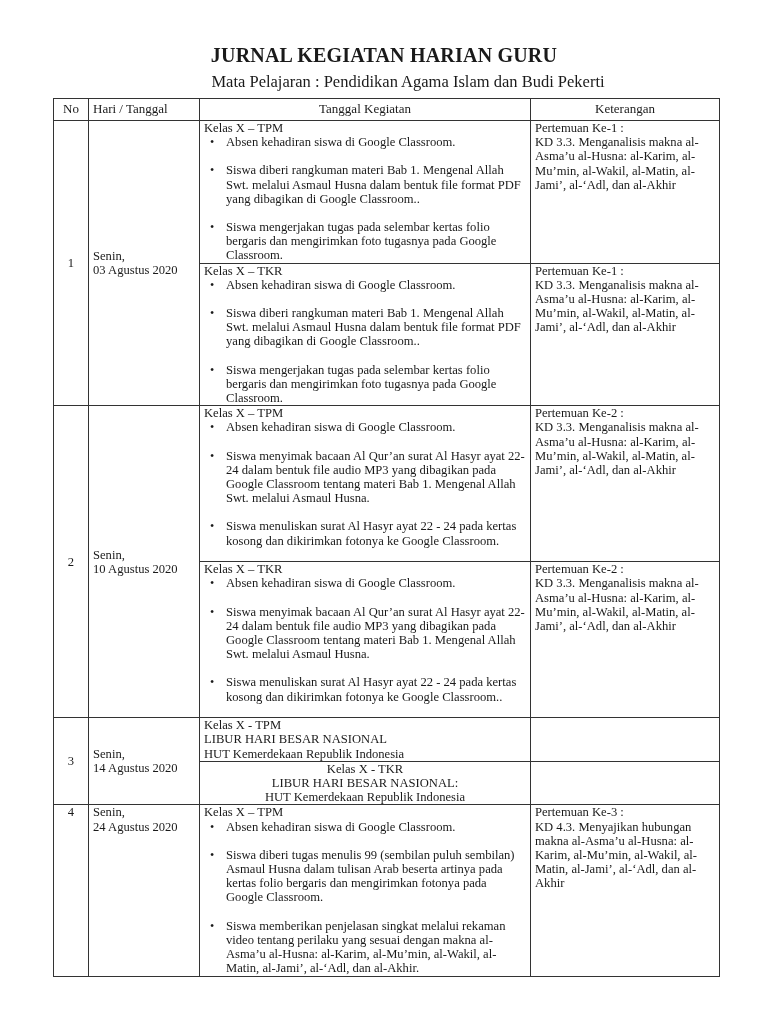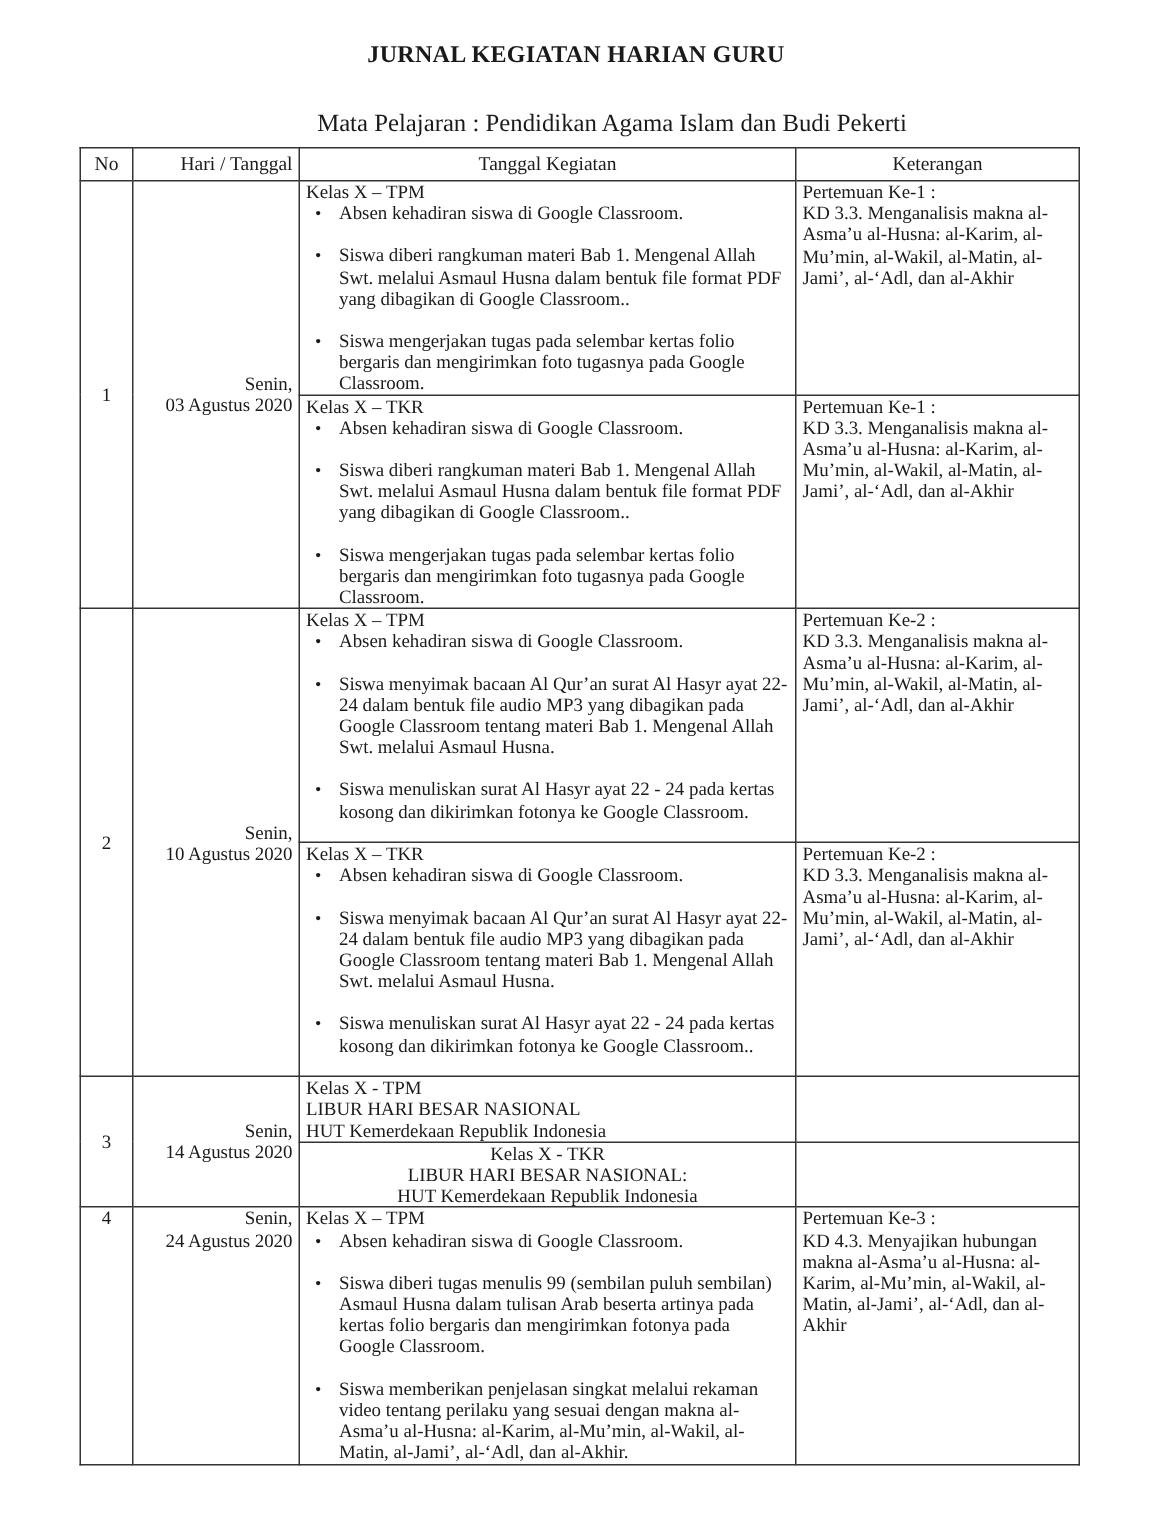--- a/index.html
+++ b/index.html
@@ -1,28 +1,28 @@
 <!DOCTYPE html>
 <html><head>
   <meta charset="utf-8">
   <style>
     html, body { margin: 0; padding: 0; background: #ffffff; }
     body { width: 768px; height: 1024px; position: relative; overflow: hidden;
       font-family: "Liberation Serif", "DejaVu Serif", serif; color: #1a1a1a; }
-    .title { position: absolute; top: 28px; left: 0; width: 768px; text-align: center;
-      font-weight: bold; font-size: 16px; letter-spacing: 0.2px; }
+    .title { position: absolute; top: 44px; left: 0; width: 768px; text-align: center;
+      font-weight: bold; font-size: 20px; letter-spacing: 0.2px; }
     .subtitle { position: absolute; top: 72px; left: 0; width: 768px; text-align: center;
       font-size: 16.5px; padding-left: 24px; }
     table { position: absolute; top: 98px; left: 53px; width: 663px; border-collapse: collapse;
       table-layout: fixed; font-size: 12.6px; line-height: 14.2px; }
     td, th { border: 1.2px solid #333; vertical-align: top; padding: 0 4px; }
     th { font-weight: normal; font-size: 13px; height: 21px; vertical-align: middle; text-align: center; }
     .c-no { width: 26px; text-align: center; vertical-align: middle; }
     .c-no.top { vertical-align: top; }
-    .c-date { width: 102px; text-align: right; vertical-align: middle; }
+    .c-date { width: 102px; text-align: left; vertical-align: middle; }
     .c-date.top { vertical-align: top; }
     .c-act { width: 322px; }
     .c-ket { width: 180px; }
     ul { margin: 0; padding: 0 0 0 22px; list-style: none; }
     li { position: relative; margin: 0; }
     li::before { content: "\2022"; position: absolute; left: -16px; top: 0; font-size: 12px; }
     li + li { margin-top: 14px; }
     .kelas { display: block; }
     .line { display: block; }
   </style>

